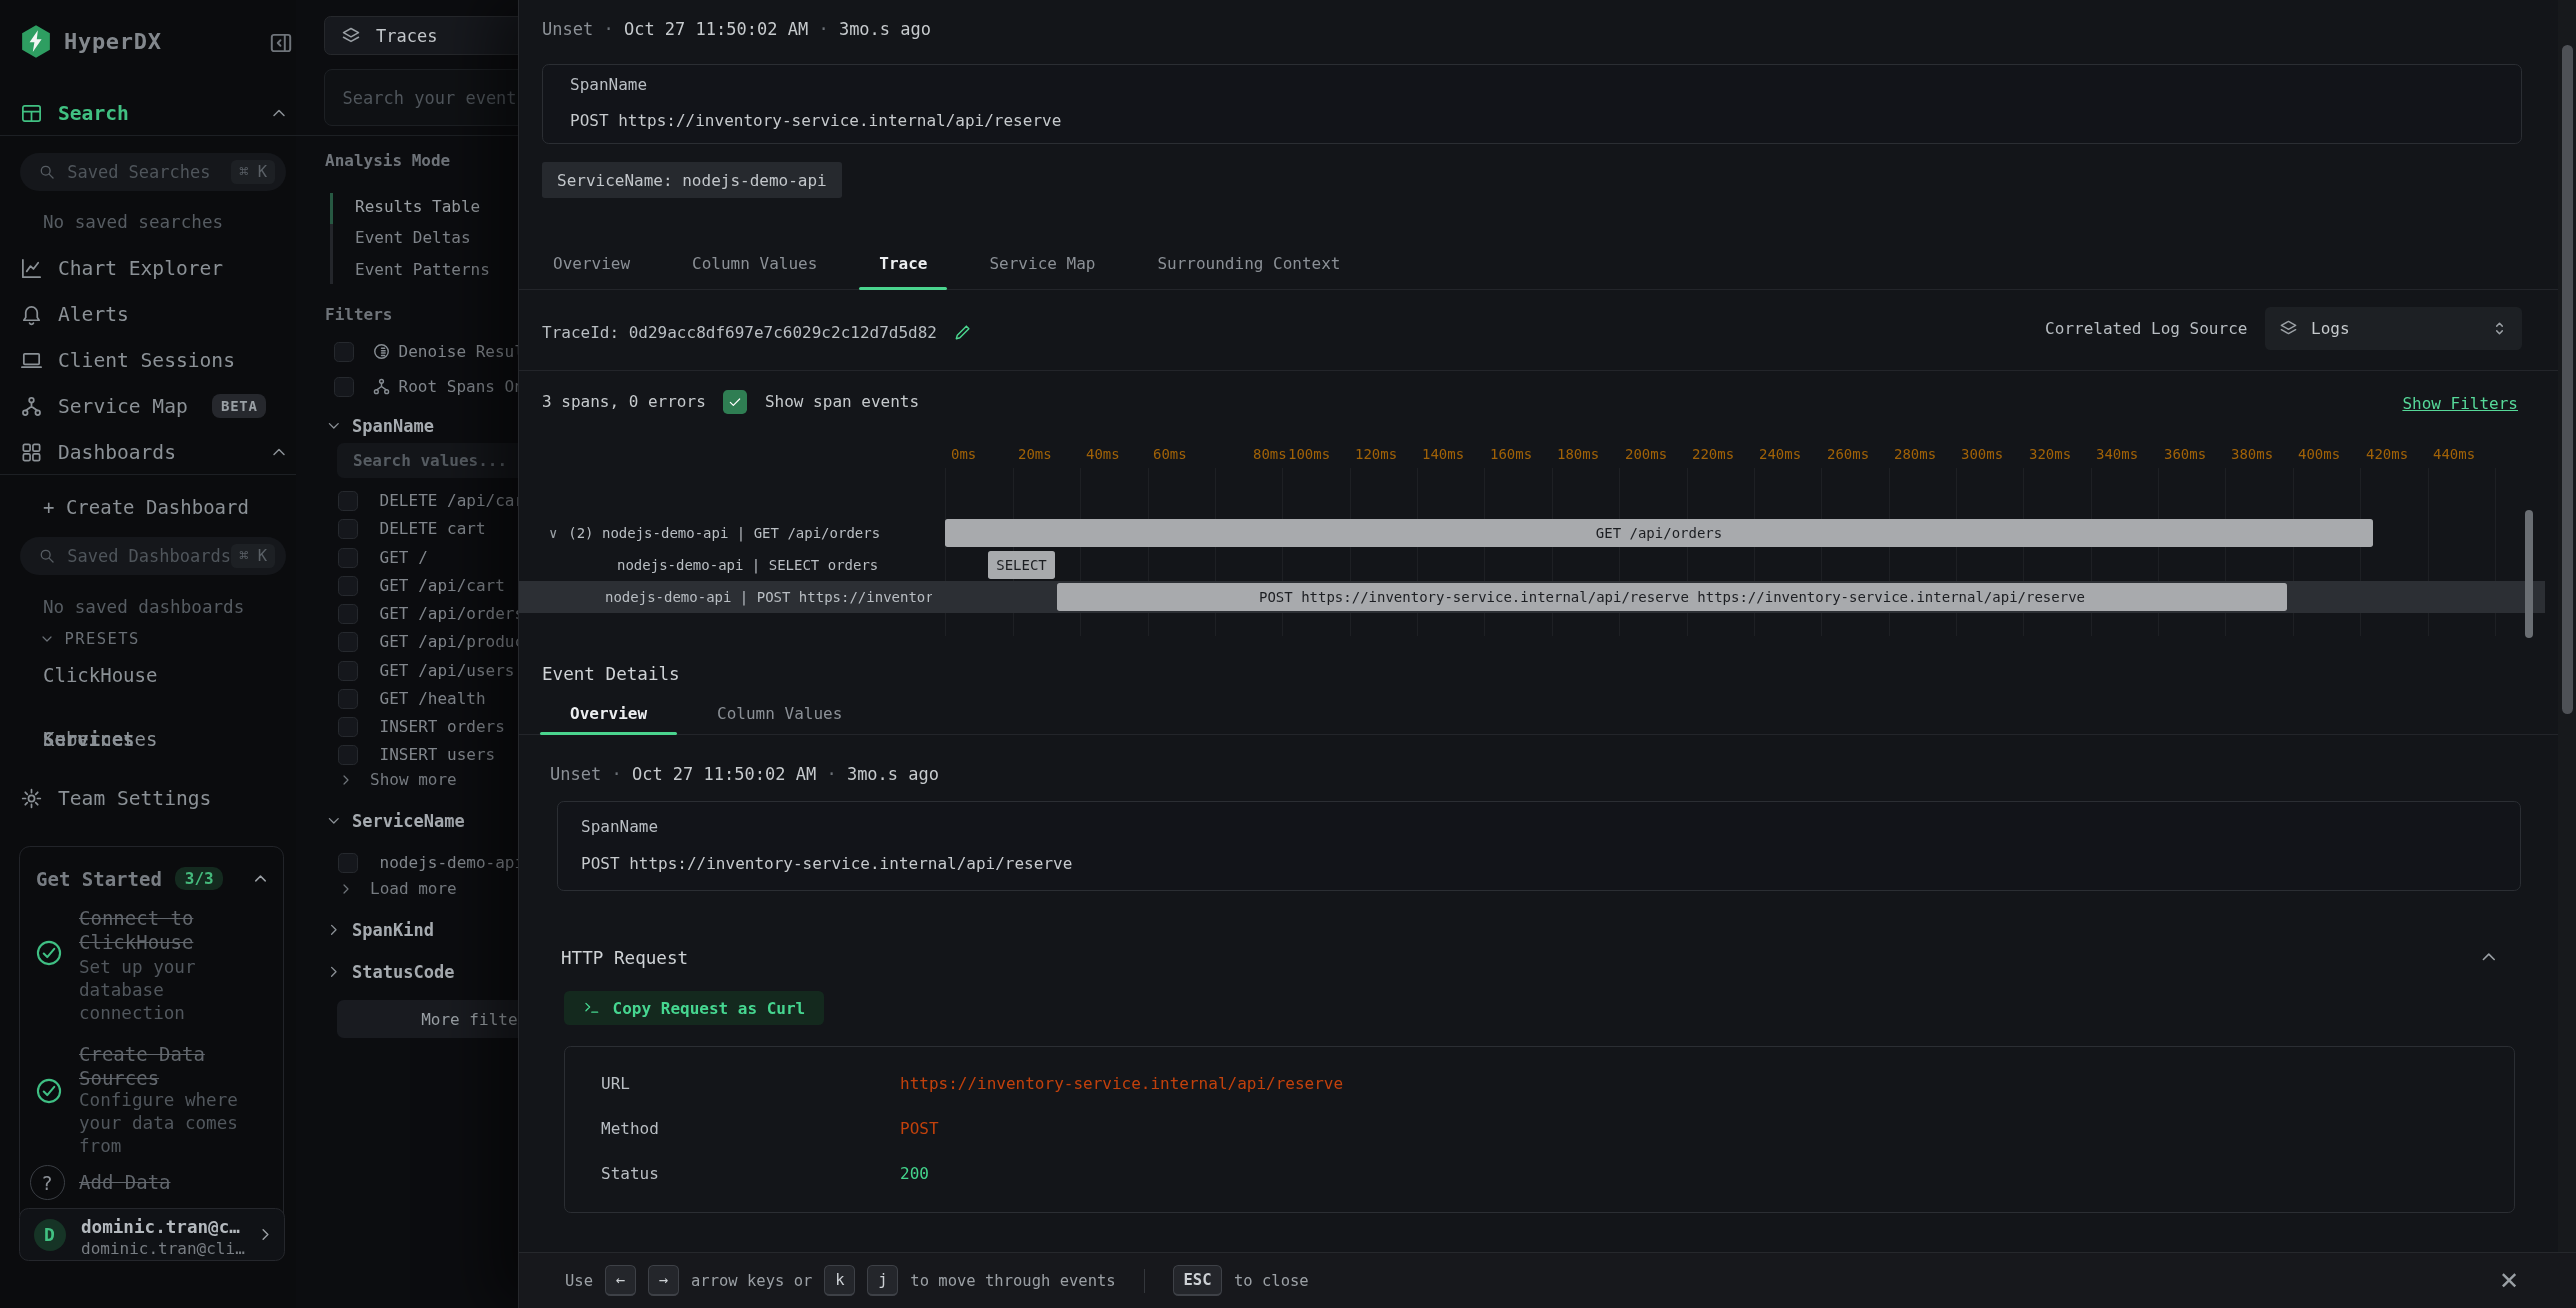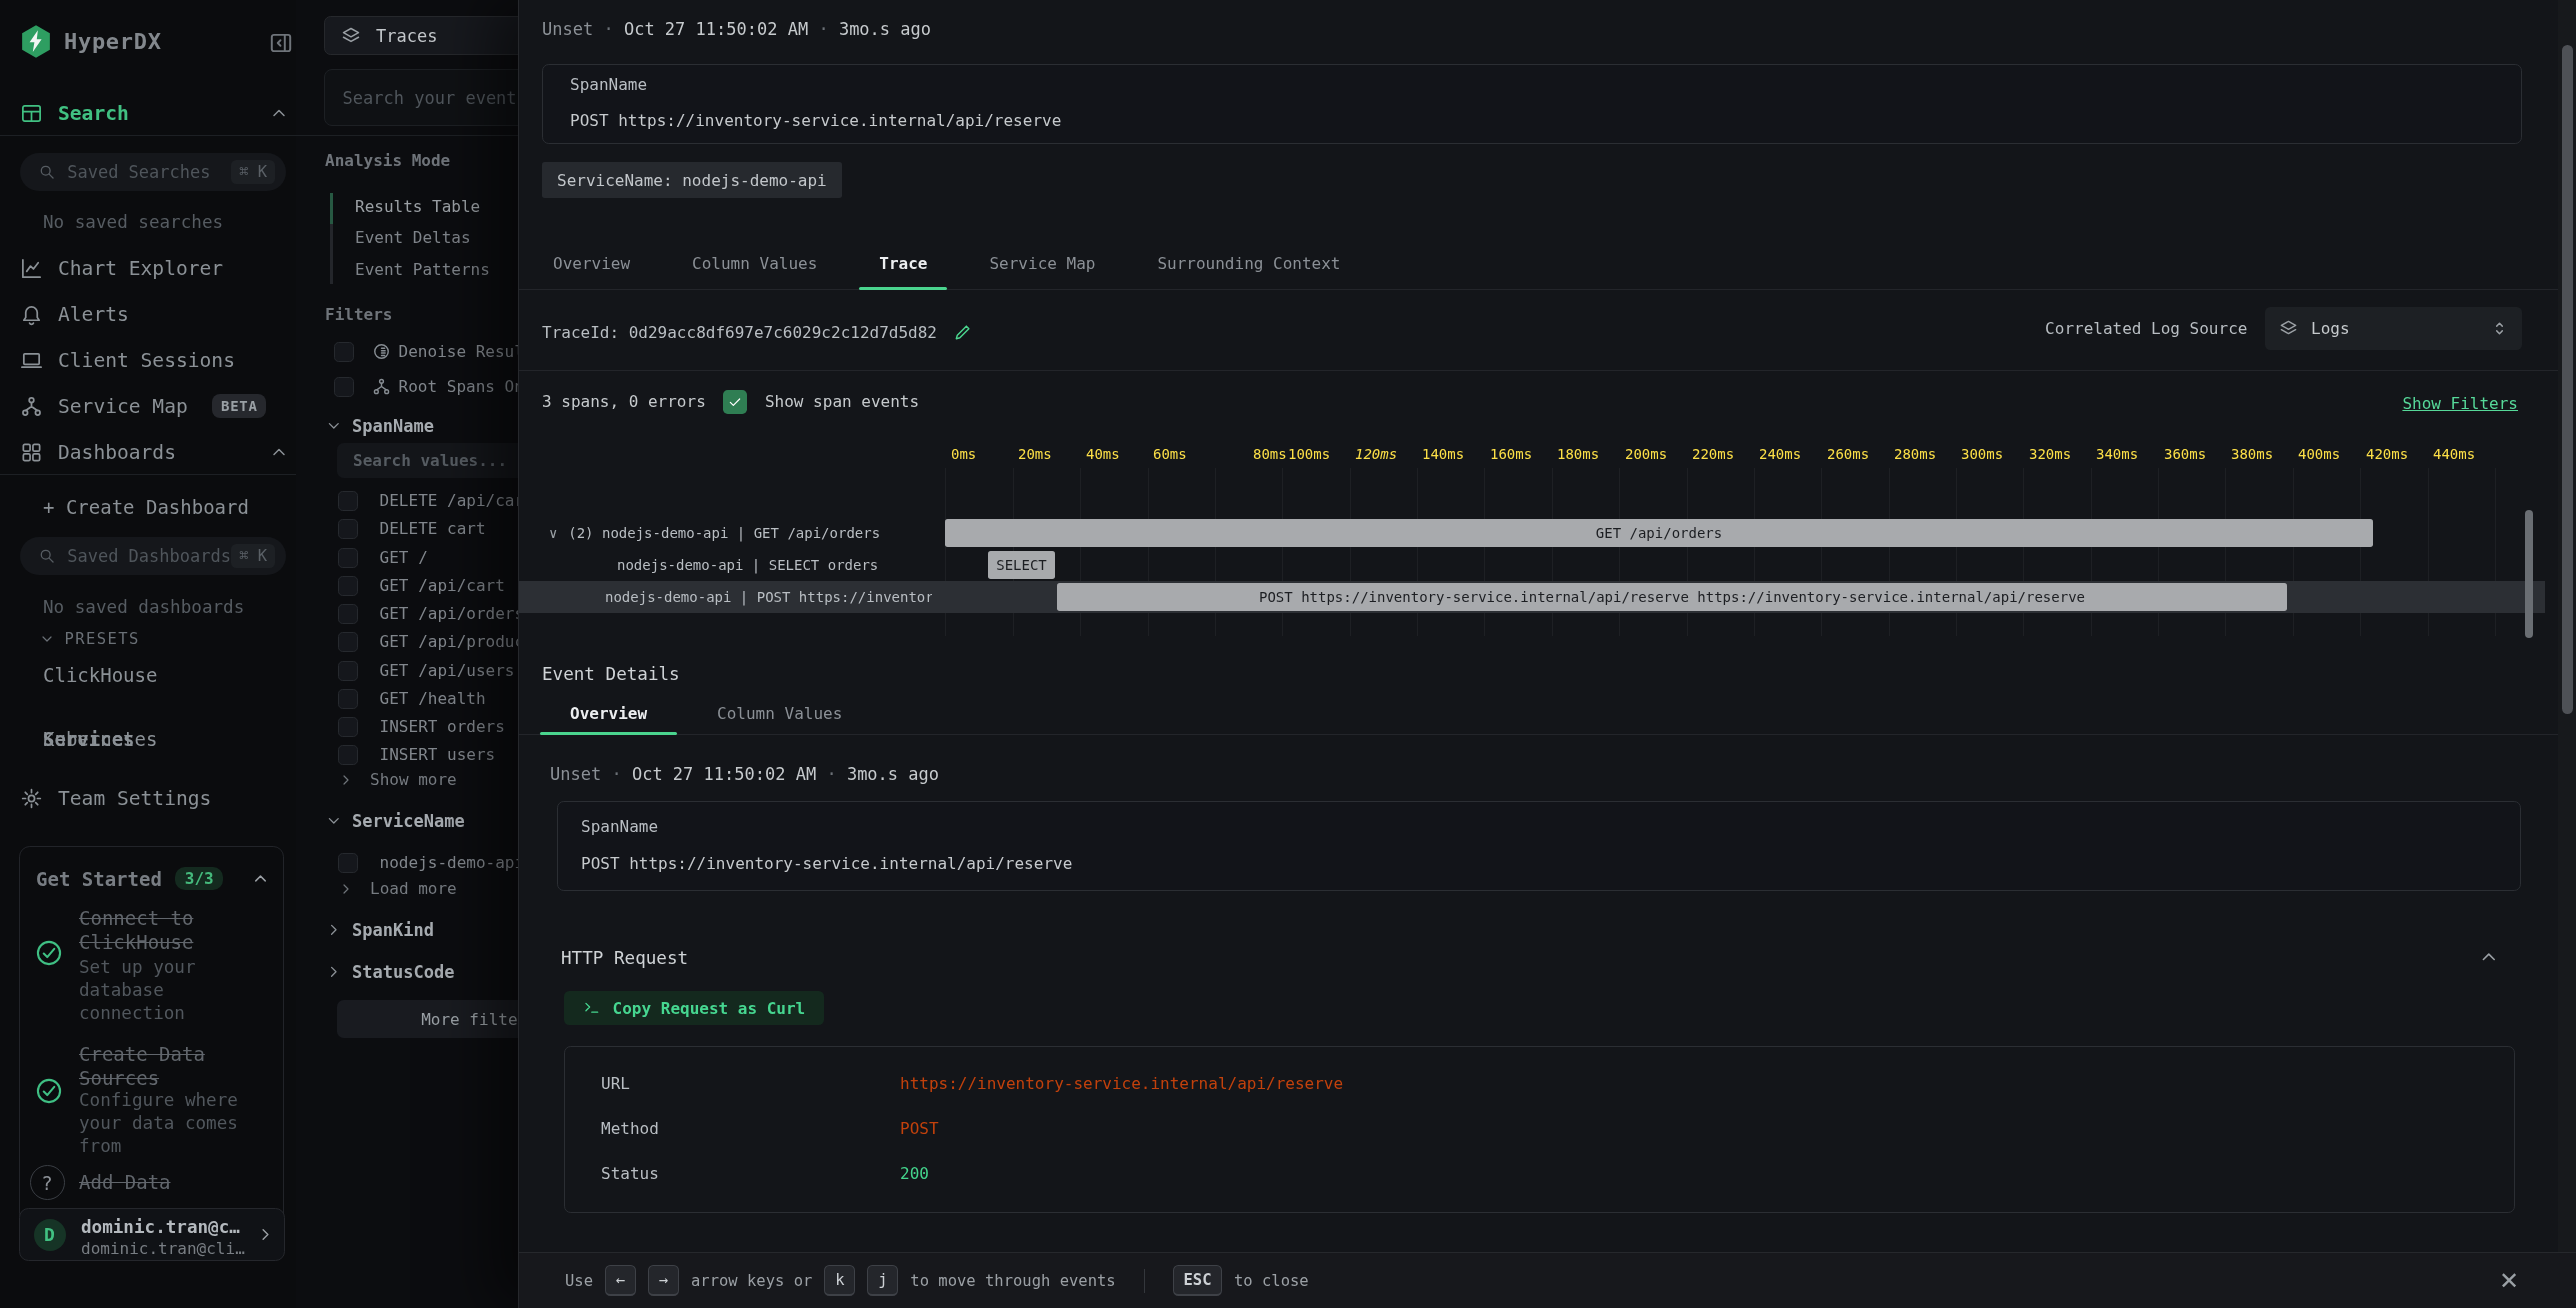--- a/index.html
+++ b/index.html
@@ -115,21 +115,21 @@
   #corr .select .ud { margin-left:auto; }
   .hdiv { position:absolute; left:0; right:0; height:1.4px; background:#23252a; }
 
   #summary-row { position:absolute; left:23px; top:378px; height:47px; display:flex; align-items:center; gap:17.6px; font-size:16px; color:#c6cacd; }
   .gcheck { width:24px; height:24px; border-radius:4.7px; background:#2f7e53; color:#fff; display:flex; align-items:center; justify-content:center; }
   .gcheck svg { width:16px; height:16px; stroke-width:2.6; }
   #show-filters { position:absolute; right:58px; top:394px; font-size:16px; color:#56d899; text-decoration:underline; }
 
   #timeline { position:absolute; left:0; top:436px; right:31px; height:203px; overflow:hidden; }
   .gl { position:absolute; top:32px; bottom:2.7px; width:1.4px; background:#1e2024; }
-  .tk { position:absolute; top:9.5px; font-size:14px; color:#fde047; white-space:nowrap; }
+  .tk { position:absolute; top:9.5px; font-size:14px; color:#a16207; white-space:nowrap; }
   .trow { position:absolute; left:0; right:0; height:32px; }
   .trow.sel { background:#2c2f34; }
   .tlabel { position:absolute; top:0; line-height:32px; font-size:14px; color:#b9bec3; white-space:nowrap; overflow:hidden; }
   .tlabel .caret { color:#9aa0a5; margin-right:10.8px; }
   .tbar { position:absolute; top:2px; height:28px; background:#a8aaad; border-radius:2.7px; color:#1c1e22; font-size:14px; line-height:28px; text-align:center; overflow:hidden; white-space:nowrap; }
   #tl-thumb { position:absolute; right:43px; top:510px; width:8px; height:128px; background:#6a6e73; border-radius:4px; }
 
   .h-title { position:absolute; font-size:17.6px; color:#cfd3d6; }
   #http-chev { position:absolute; right:76px; top:946px; color:#9ba0a5; }
   #http-chev svg { width:21.6px; height:21.6px; }
@@ -544,21 +544,21 @@
       <div class="gl" style="left: 1774px;"></div>
       <div class="gl" style="left: 1841px;"></div>
       <div class="gl" style="left: 1909px;"></div>
       <div class="gl" style="left: 1976px;"></div>
       <div class="tk" style="left: 432px;">0ms</div>
       <div class="tk" style="left: 499px;">20ms</div>
       <div class="tk" style="left: 567px;">40ms</div>
       <div class="tk" style="left: 634px;">60ms</div>
       <div class="tk" style="left: 734px;">80ms</div>
       <div class="tk" style="left: 769px;">100ms</div>
-      <div class="tk" style="left: 836px; font-style: italic;">120ms</div>
+      <div class="tk" style="left: 836px;">120ms</div>
       <div class="tk" style="left: 903px;">140ms</div>
       <div class="tk" style="left: 971px;">160ms</div>
       <div class="tk" style="left: 1038px;">180ms</div>
       <div class="tk" style="left: 1106px;">200ms</div>
       <div class="tk" style="left: 1173px;">220ms</div>
       <div class="tk" style="left: 1240px;">240ms</div>
       <div class="tk" style="left: 1308px;">260ms</div>
       <div class="tk" style="left: 1375px;">280ms</div>
       <div class="tk" style="left: 1442px;">300ms</div>
       <div class="tk" style="left: 1510px;">320ms</div>

